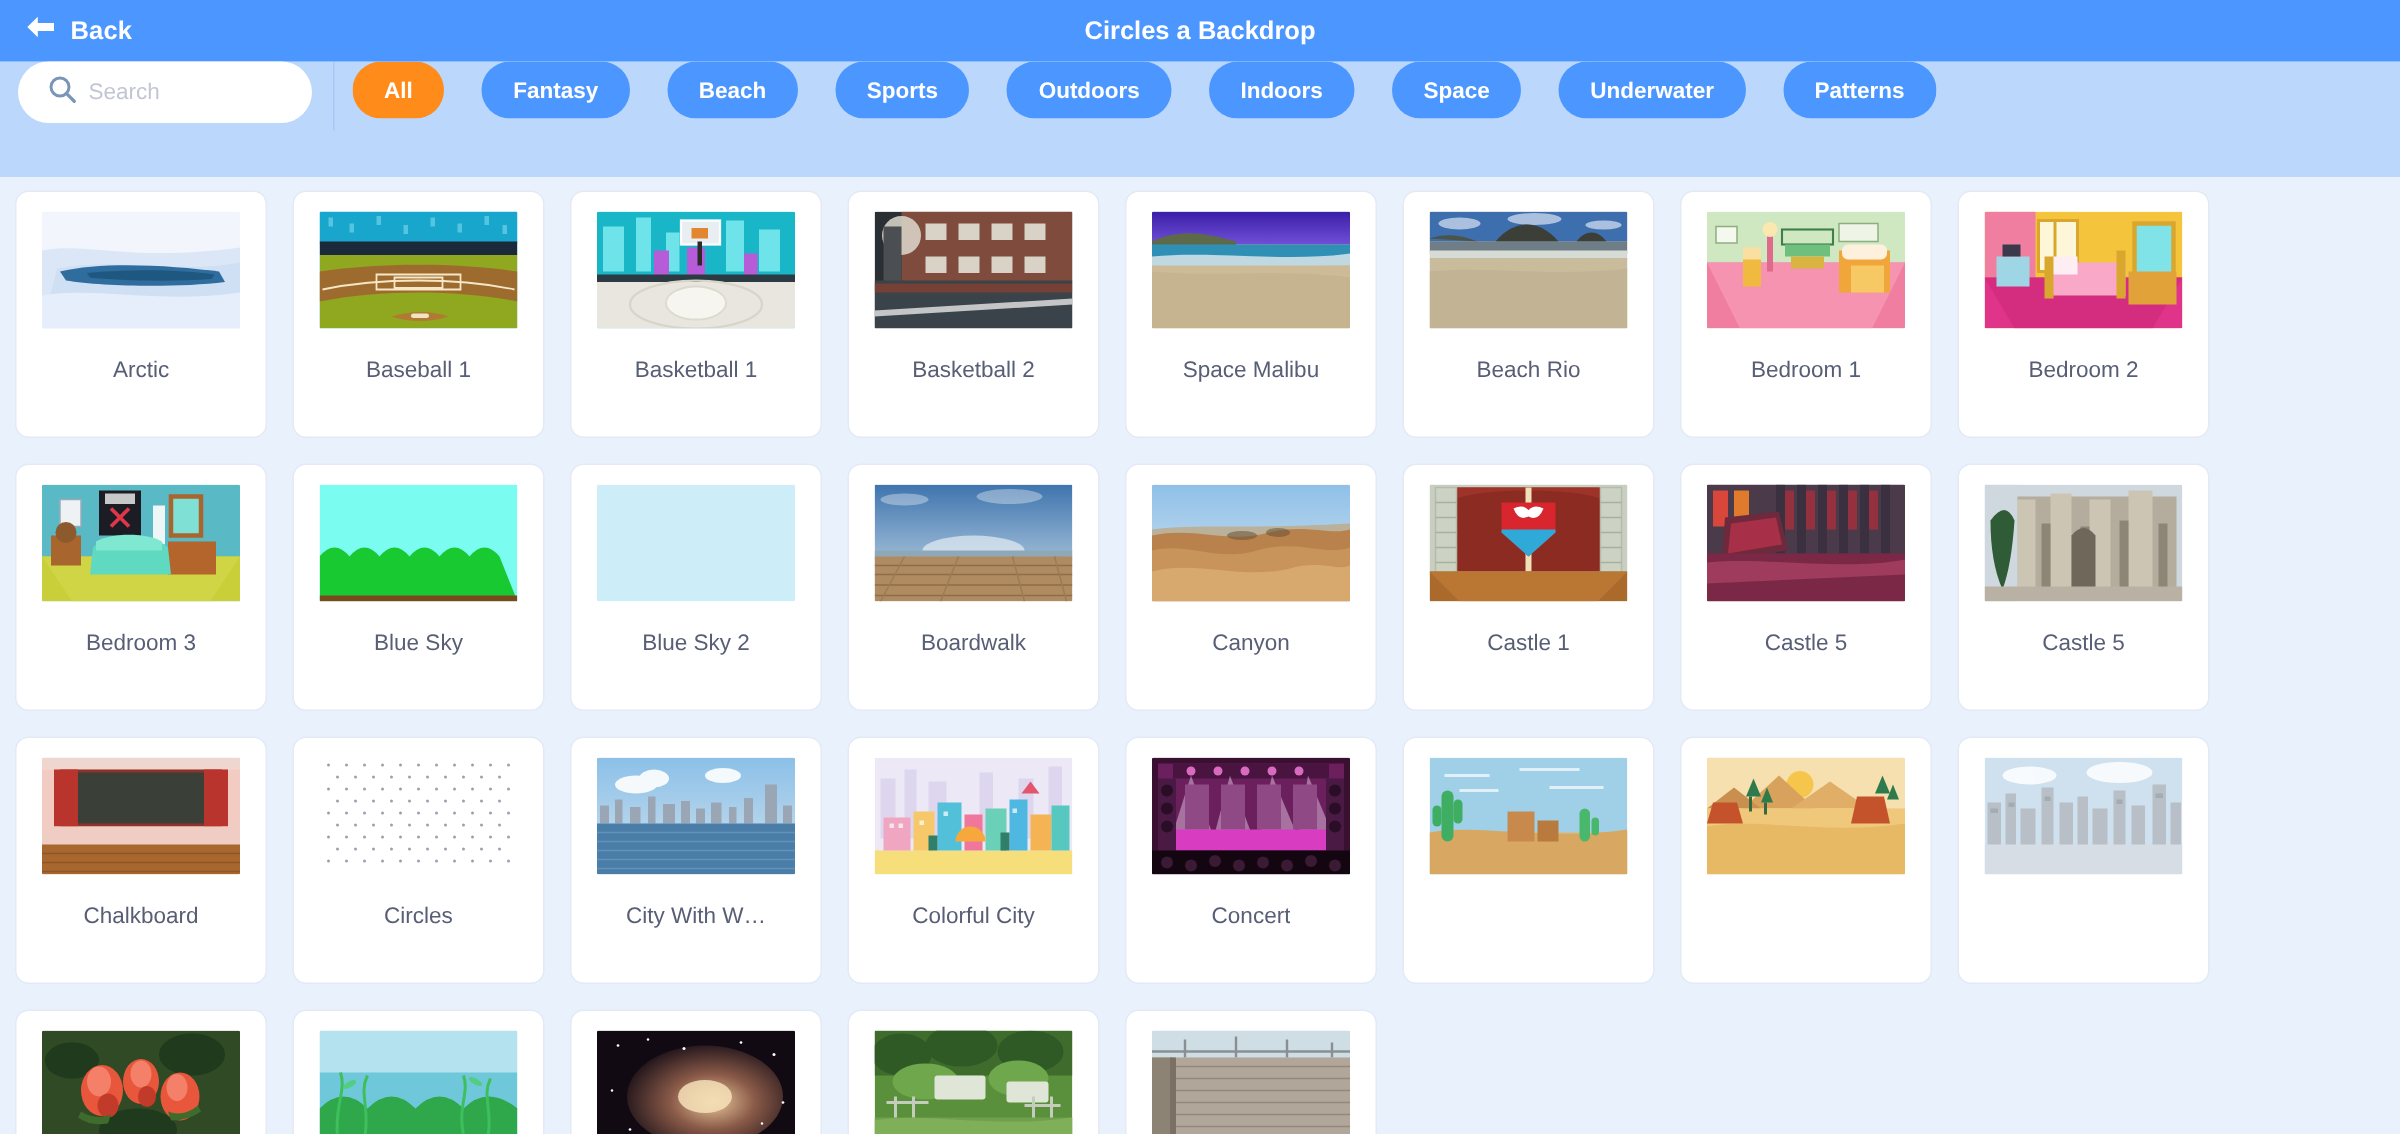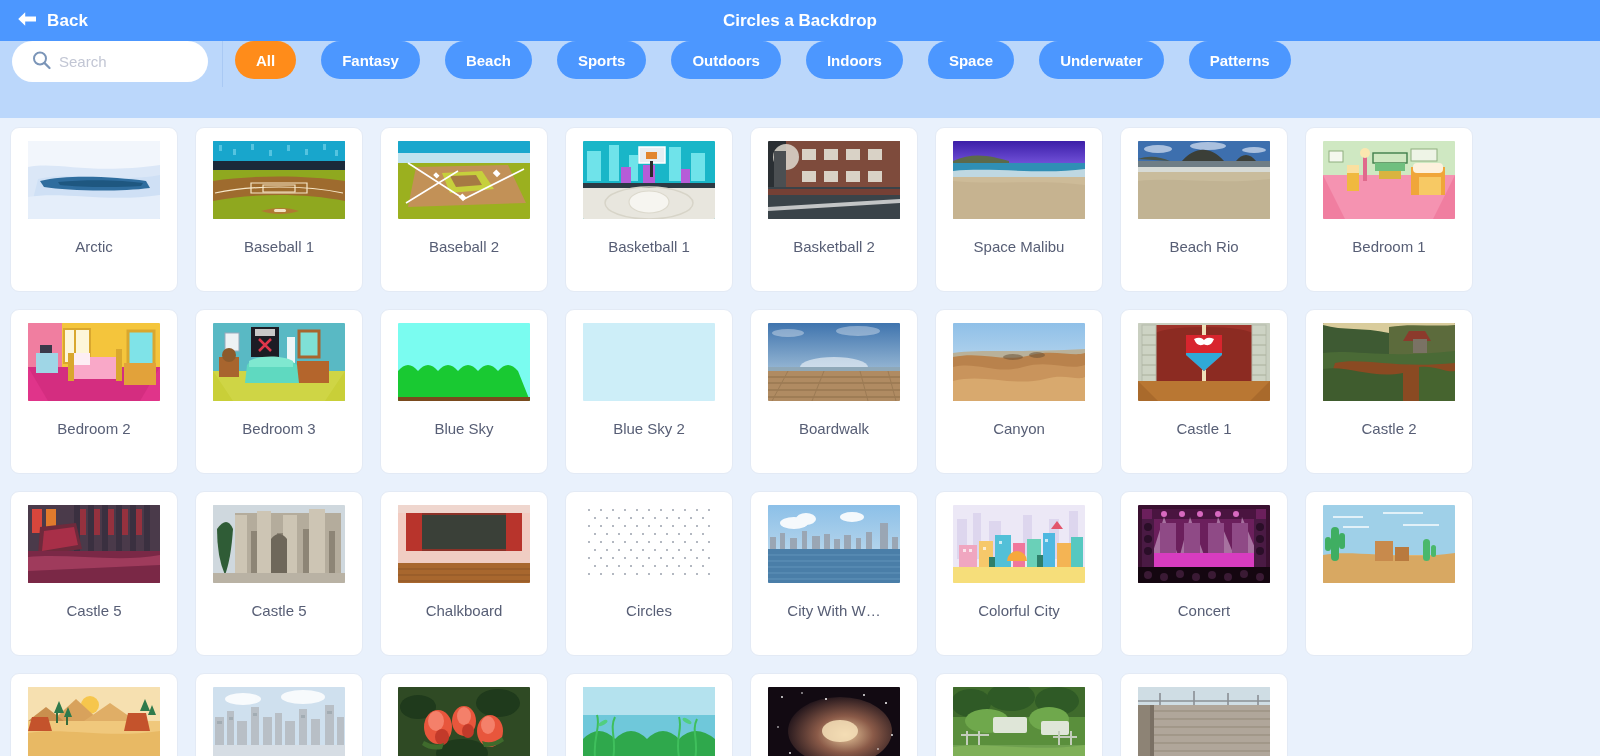--- a/index.html
+++ b/index.html
@@ -252,42 +252,20 @@
             </g>
       <path d="M48 70 C62 66 74 66 86 70 C74 74 60 74 48 70Z" fill="#b07a32"></path>
       <rect x="61" y="68" width="12" height="3" rx="1.5" fill="#f2e3c4"></rect>
           </svg>
         </div>
         <div class="card-label">Baseball 1</div>
       </div>
       <div class="card">
         <div class="thumb">
           <svg viewBox="0 0 132 78" preserveAspectRatio="none">
-            <rect width="132" height="78" fill="#9bb01f"></rect>
-      <rect width="132" height="16" fill="#19a7cd"></rect>
-      <rect y="12" width="132" height="10" fill="#bfe3ef"></rect>
-      <path d="M18 26 L110 24 L128 62 L10 66Z" fill="#c29157"></path>
-      <path d="M44 32 L84 30 L96 48 L52 52Z" fill="#c6d03c"></path>
-      <path d="M52 35 L78 34 L84 44 L58 46Z" fill="#a67a43"></path>
-      <g stroke="#fff" stroke-width="1.6" fill="none">
-              <path d="M10 22 L66 58 L126 28"></path>
-              <path d="M8 62 L60 30"></path>
-            </g>
-      <g fill="#fff">
-              <rect x="62" y="54" width="6" height="5" transform="rotate(45 65 56)"></rect>
-              <rect x="96" y="30" width="6" height="5" transform="rotate(45 99 32)"></rect>
-              <rect x="36" y="32" width="5" height="4" transform="rotate(45 38 34)"></rect>
-            </g>
-          </svg>
-        </div>
-        <div class="card-label">Baseball 2</div>
-      </div>
-      <div class="card">
-        <div class="thumb">
-          <svg viewBox="0 0 132 78" preserveAspectRatio="none">
             <rect width="132" height="78" fill="#19b6c8"></rect>
       <g fill="#6fe3ea">
               <rect x="4" y="10" width="14" height="30"></rect>
               <rect x="26" y="4" width="10" height="36"></rect>
               <rect x="46" y="14" width="9" height="26"></rect>
               <rect x="86" y="6" width="12" height="34"></rect>
               <rect x="108" y="12" width="14" height="28"></rect>
             </g>
       <g fill="#b65cd8">
               <rect x="38" y="26" width="10" height="18"></rect>
@@ -524,37 +502,20 @@
             </g>
       <path d="M48 12 h36 v20 l-18 16 l-18 -16Z" fill="#d8252e"></path>
       <path d="M48 30 h36 v2 l-18 16 l-18 -16Z" fill="#2fa9d8"></path>
       <path d="M56 16 q8 -4 12 4 q-8 6 -12 -4Z" fill="#fff"></path>
       <path d="M76 16 q-8 -4 -12 4 q8 6 12 -4Z" fill="#fff"></path>
       <rect y="58" width="132" height="20" fill="#a96a2c"></rect>
       <path d="M0 58 L132 58 L112 78 L20 78Z" fill="#b97733"></path>
           </svg>
         </div>
         <div class="card-label">Castle 1</div>
-      </div>
-      <div class="card">
-        <div class="thumb">
-          <svg viewBox="0 0 132 78" preserveAspectRatio="none">
-            <rect width="132" height="78" fill="#6f5a3a"></rect>
-      <path d="M0 0 h132 v30 H0Z" fill="#d9cc9c"></path>
-      <path d="M66 4 C88 0 110 4 132 2 L132 34 66 34Z" fill="#5c6b3c"></path>
-      <path d="M0 2 C20 8 40 4 66 10 L66 36 0 36Z" fill="#3e5a33"></path>
-      <path d="M86 8 h16 l6 10 h-28Z" fill="#8c3a2c"></path>
-      <rect x="90" y="16" width="14" height="14" fill="#7a7264"></rect>
-      <path d="M0 30 C30 26 60 36 132 28 L132 50 0 54Z" fill="#4a6a36"></path>
-      <path d="M12 40 C40 34 70 46 132 40 L132 78 0 78Z" fill="#8a4a22"></path>
-      <path d="M0 46 C26 42 48 56 80 50 L80 78 0 78Z" fill="#3f5c2e"></path>
-      <path d="M96 44 C112 42 124 50 132 48 L132 78 96 78Z" fill="#46642f"></path>
-          </svg>
-        </div>
-        <div class="card-label">Castle 2</div>
       </div>
       <div class="card">
         <div class="thumb">
           <svg viewBox="0 0 132 78" preserveAspectRatio="none">
             <rect width="132" height="78" fill="#5c2640"></rect>
       <rect x="0" y="0" width="132" height="50" fill="#4a3a4a"></rect>
       <g fill="#3a3040">
               <rect x="46" y="0" width="6" height="46"></rect>
               <rect x="60" y="0" width="6" height="46"></rect>
               <rect x="74" y="0" width="6" height="46"></rect>

